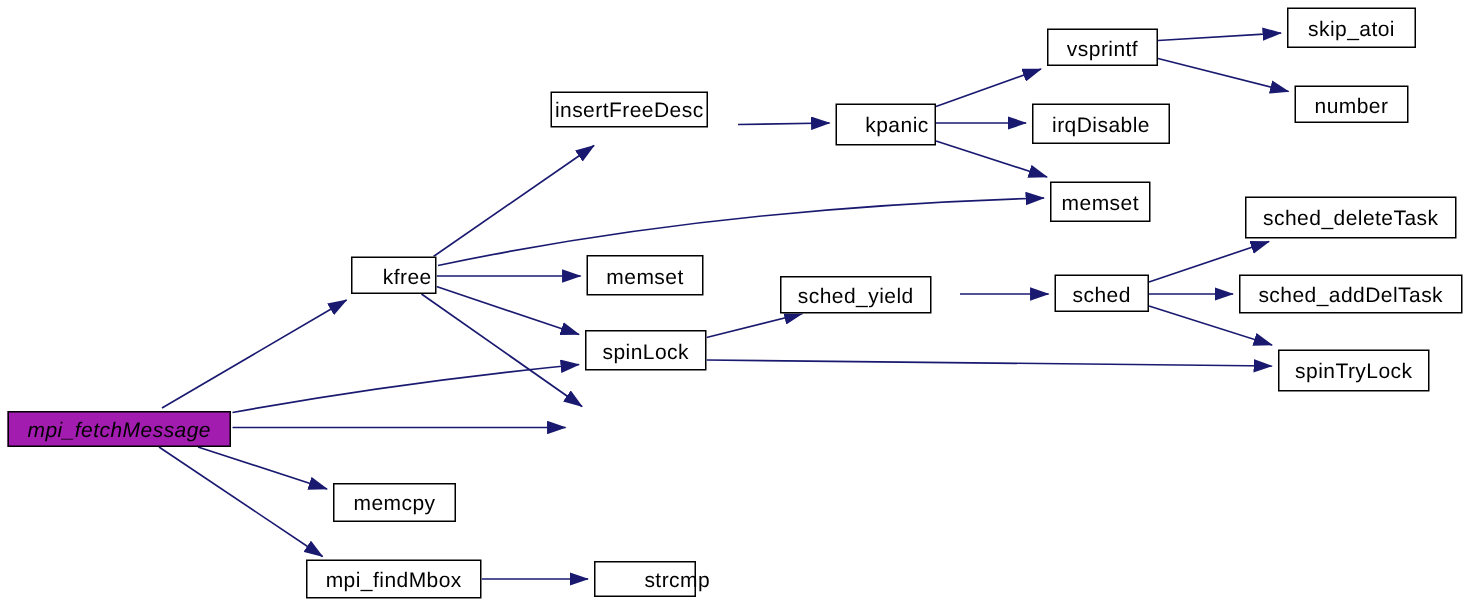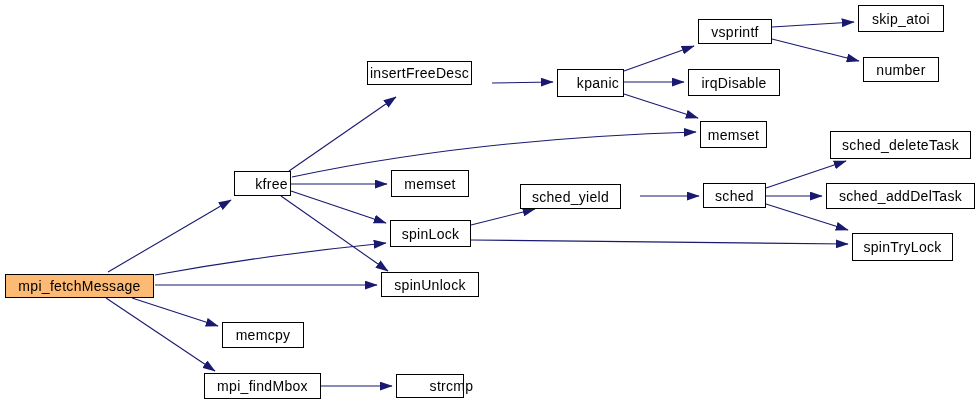--- a/index.html
+++ b/index.html
@@ -16,21 +16,21 @@
     box-sizing:border-box;
     display:flex;align-items:center;justify-content:center;
     border:1px solid #000000;
     background:#ffffff;
     color:#000000;
     font-size:14px;
     letter-spacing:0.3px;
     white-space:nowrap;
     cursor:pointer;
   }
-  .node.root{background:#fdba74;}
+  .node.root{background:#a21caf;font-style:italic;}
 </style>
 </head>
 <body>
 
 <div class="canvas">
 
   <svg class="edge-layer" viewBox="0 0 979 405" xmlns="http://www.w3.org/2000/svg">
     <defs>
       <marker id="arrowhead" markerUnits="userSpaceOnUse" markerWidth="13" markerHeight="9" refX="12.3" refY="4.5" orient="auto">
         <path d="M0,0 L13,4.5 L0,9 Z" fill="#191970"></path>
@@ -78,21 +78,20 @@
   <div class="node" style="left:863px;top:57px;width:76px;height:25px;">number</div>
 
   <div class="node" style="left:688px;top:69px;width:92px;height:27px;">irqDisable</div>
 
   <div class="node" style="left:700px;top:121px;width:67px;height:27px;">memset</div>
 
   <div class="node" style="left:391px;top:170px;width:78px;height:27px;">memset</div>
 
   <div class="node" style="left:390px;top:220px;width:81px;height:27px;">spinLock</div>
 
-  <div class="node" style="left:381px;top:272px;width:98px;height:25px;">spinUnlock</div>
 
   <div class="node" style="left:222px;top:322px;width:82px;height:26px;">memcpy</div>
 
   <div class="node" style="left:204px;top:373px;width:117px;height:26px;">mpi_findMbox</div>
 
   <div class="node" style="left:396px;top:374px;width:68px;height:24px;padding-left:43px;">strcmp</div>
 
   <div class="node" style="left:520px;top:184px;width:101px;height:25px;">sched_yield</div>
 
   <div class="node" style="left:703px;top:183px;width:63px;height:25px;">sched</div>

